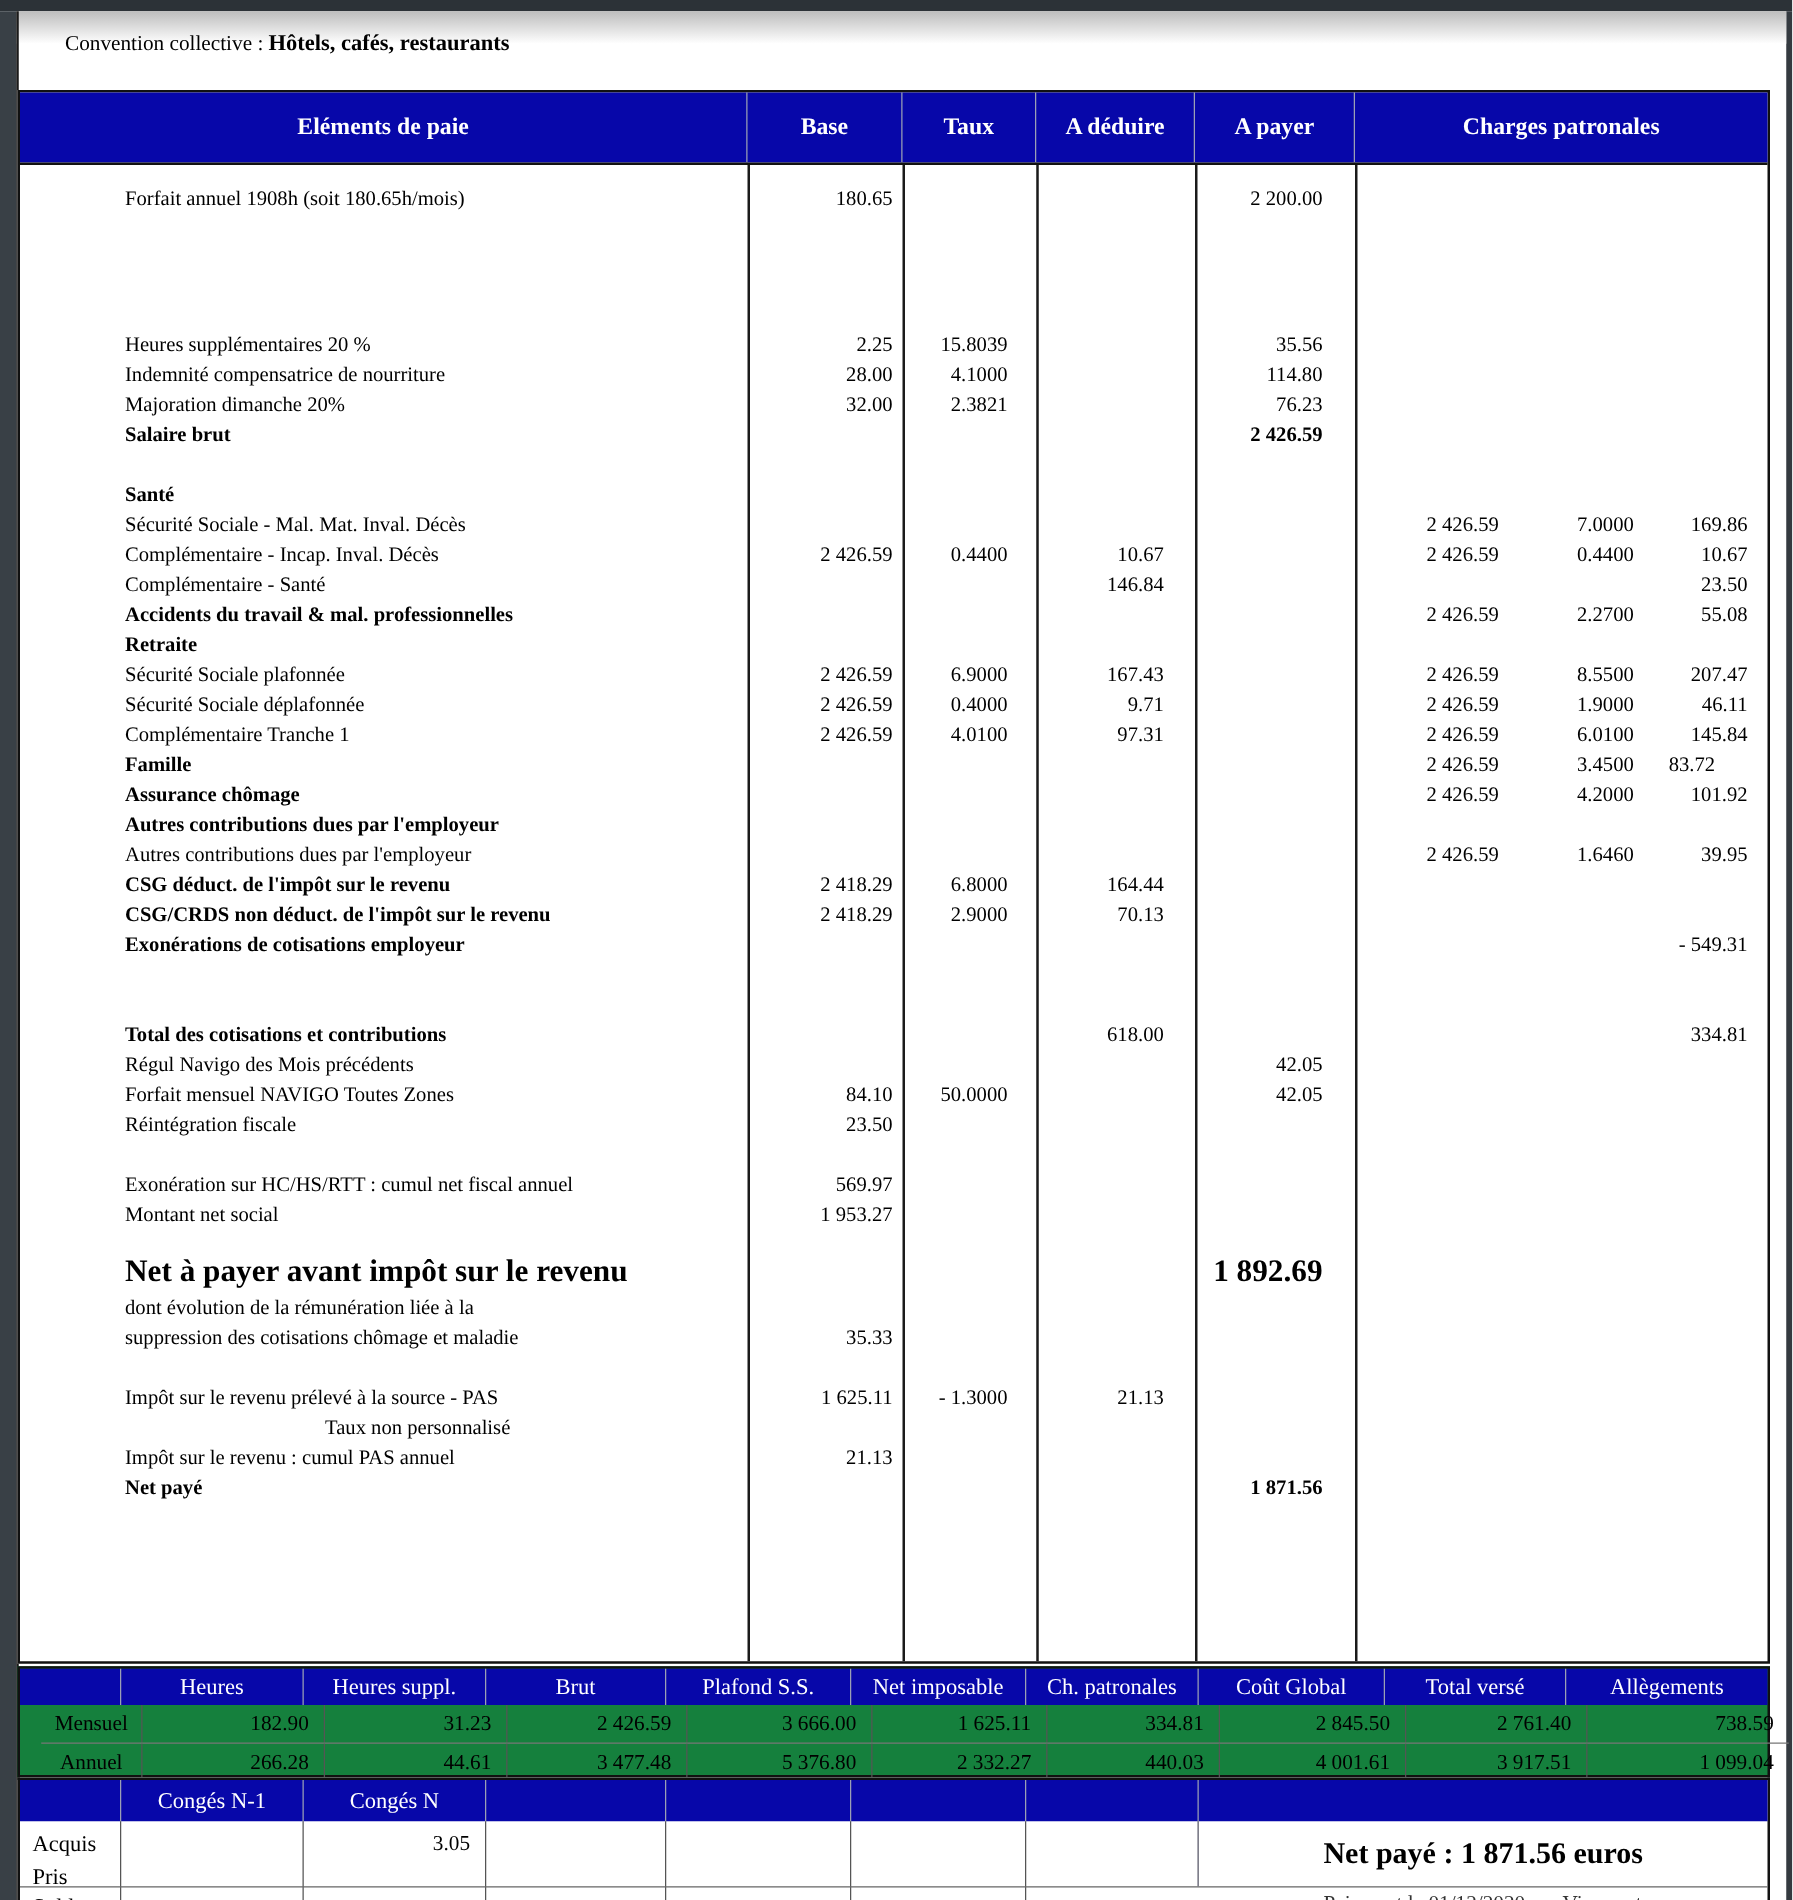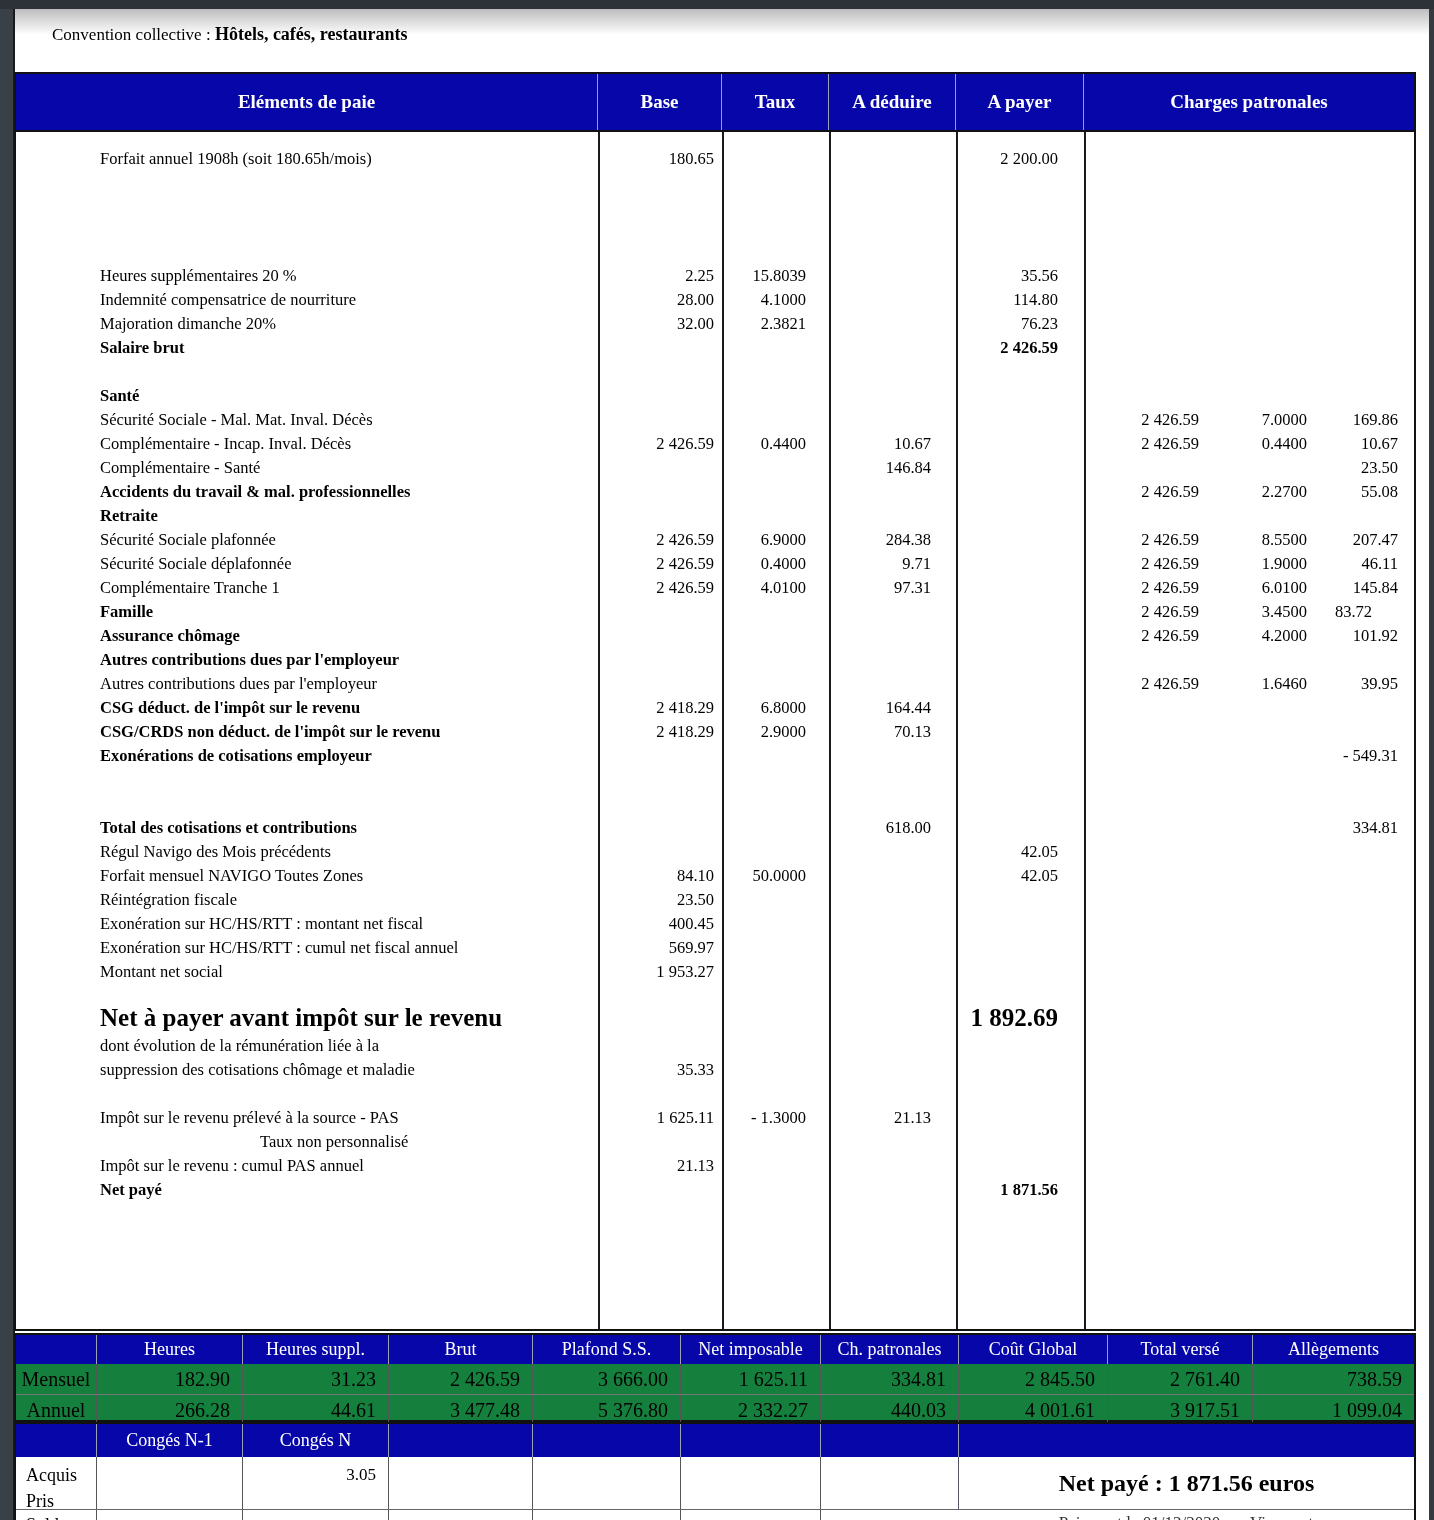--- a/index.html
+++ b/index.html
@@ -34,21 +34,21 @@
   .mrow.bold .lab{font-weight:bold;}
   .mrow.vb .val{font-weight:bold;}
   .mrow.big{height:34px;line-height:34px;}
   .mrow.big .lab,.mrow.big .val{font-weight:bold;font-size:25px;}
   
   #summary-table{position:absolute;left:14px;top:1333px;width:1402px;height:89px;
                  border:2px solid #111;box-sizing:border-box;background:#15803d;}
   #sum-head{position:absolute;left:0;top:0;width:100%;height:29px;background:#0707a9;}
   .scell{position:absolute;box-sizing:border-box;height:100%;white-space:nowrap;}
   .shead{color:#fff;font-size:18px;text-align:center;line-height:29px;}
-  .srow{position:absolute;left:0;width:100%;height:30px;line-height:30px;font-size:20px;}
+  .srow{position:absolute;left:17px;width:100%;height:30px;line-height:30px;font-size:17px;}
   #sum-row-0{top:29px;} #sum-row-1{top:59px;border-top:1px solid #777;box-sizing:border-box;}
   .srlabel{text-align:center;}
   .sval{text-align:right;padding-right:12px;}
   
   #conges-table{position:absolute;left:14px;top:1422px;width:1402px;height:98px;
                 border-left:2px solid #111;border-right:2px solid #111;border-top:2px solid #111;
                 box-sizing:border-box;background:#fff;}
   #conges-head{position:absolute;left:0;top:0;width:100%;height:33px;background:#0707a9;}
   #conges-head .shead{line-height:33px;}
   .cg-merged{position:absolute;left:942px;top:0;width:456px;height:33px;border-left:1px solid #9aa0b5;box-sizing:border-box;}
@@ -148,21 +148,21 @@
           <span class="val" style="left: 1190px; width: 101px;">2.2700</span>
           <span class="val" style="left: 1293px; width: 89px;">55.08</span>
         </div>
         <div class="mrow bold" style="top: 372px;">
           <span class="lab">Retraite</span>
         </div>
         <div class="mrow" style="top: 396px;">
           <span class="lab">Sécurité Sociale plafonnée</span>
           <span class="val" style="left: 584px; width: 114px;">2 426.59</span>
           <span class="val" style="left: 708px; width: 82px;">6.9000</span>
-          <span class="val" style="left: 815px; width: 100px;">284.38</span>
+          <span class="val" style="left: 815px; width: 100px;">167.43</span>
           <span class="val" style="left: 1070px; width: 113px;">2 426.59</span>
           <span class="val" style="left: 1190px; width: 101px;">8.5500</span>
           <span class="val" style="left: 1293px; width: 89px;">207.47</span>
         </div>
         <div class="mrow" style="top: 420px;">
           <span class="lab">Sécurité Sociale déplafonnée</span>
           <span class="val" style="left: 584px; width: 114px;">2 426.59</span>
           <span class="val" style="left: 708px; width: 82px;">0.4000</span>
           <span class="val" style="left: 815px; width: 100px;">9.71</span>
           <span class="val" style="left: 1070px; width: 113px;">2 426.59</span>
@@ -226,24 +226,20 @@
         </div>
         <div class="mrow" style="top: 732px;">
           <span class="lab">Forfait mensuel NAVIGO Toutes Zones</span>
           <span class="val" style="left: 584px; width: 114px;">84.10</span>
           <span class="val" style="left: 708px; width: 82px;">50.0000</span>
           <span class="val" style="left: 942px; width: 100px;">42.05</span>
         </div>
         <div class="mrow" style="top: 756px;">
           <span class="lab">Réintégration fiscale</span>
           <span class="val" style="left: 584px; width: 114px;">23.50</span>
-        </div>
-        <div class="mrow" style="top: 780px;">
-          <span class="lab">Exonération sur HC/HS/RTT : montant net fiscal</span>
-          <span class="val" style="left: 584px; width: 114px;">400.45</span>
         </div>
         <div class="mrow" style="top: 804px;">
           <span class="lab">Exonération sur HC/HS/RTT : cumul net fiscal annuel</span>
           <span class="val" style="left: 584px; width: 114px;">569.97</span>
         </div>
         <div class="mrow" style="top: 828px;">
           <span class="lab">Montant net social</span>
           <span class="val" style="left: 584px; width: 114px;">1 953.27</span>
         </div>
         <div class="mrow big" style="top: 869px;">

